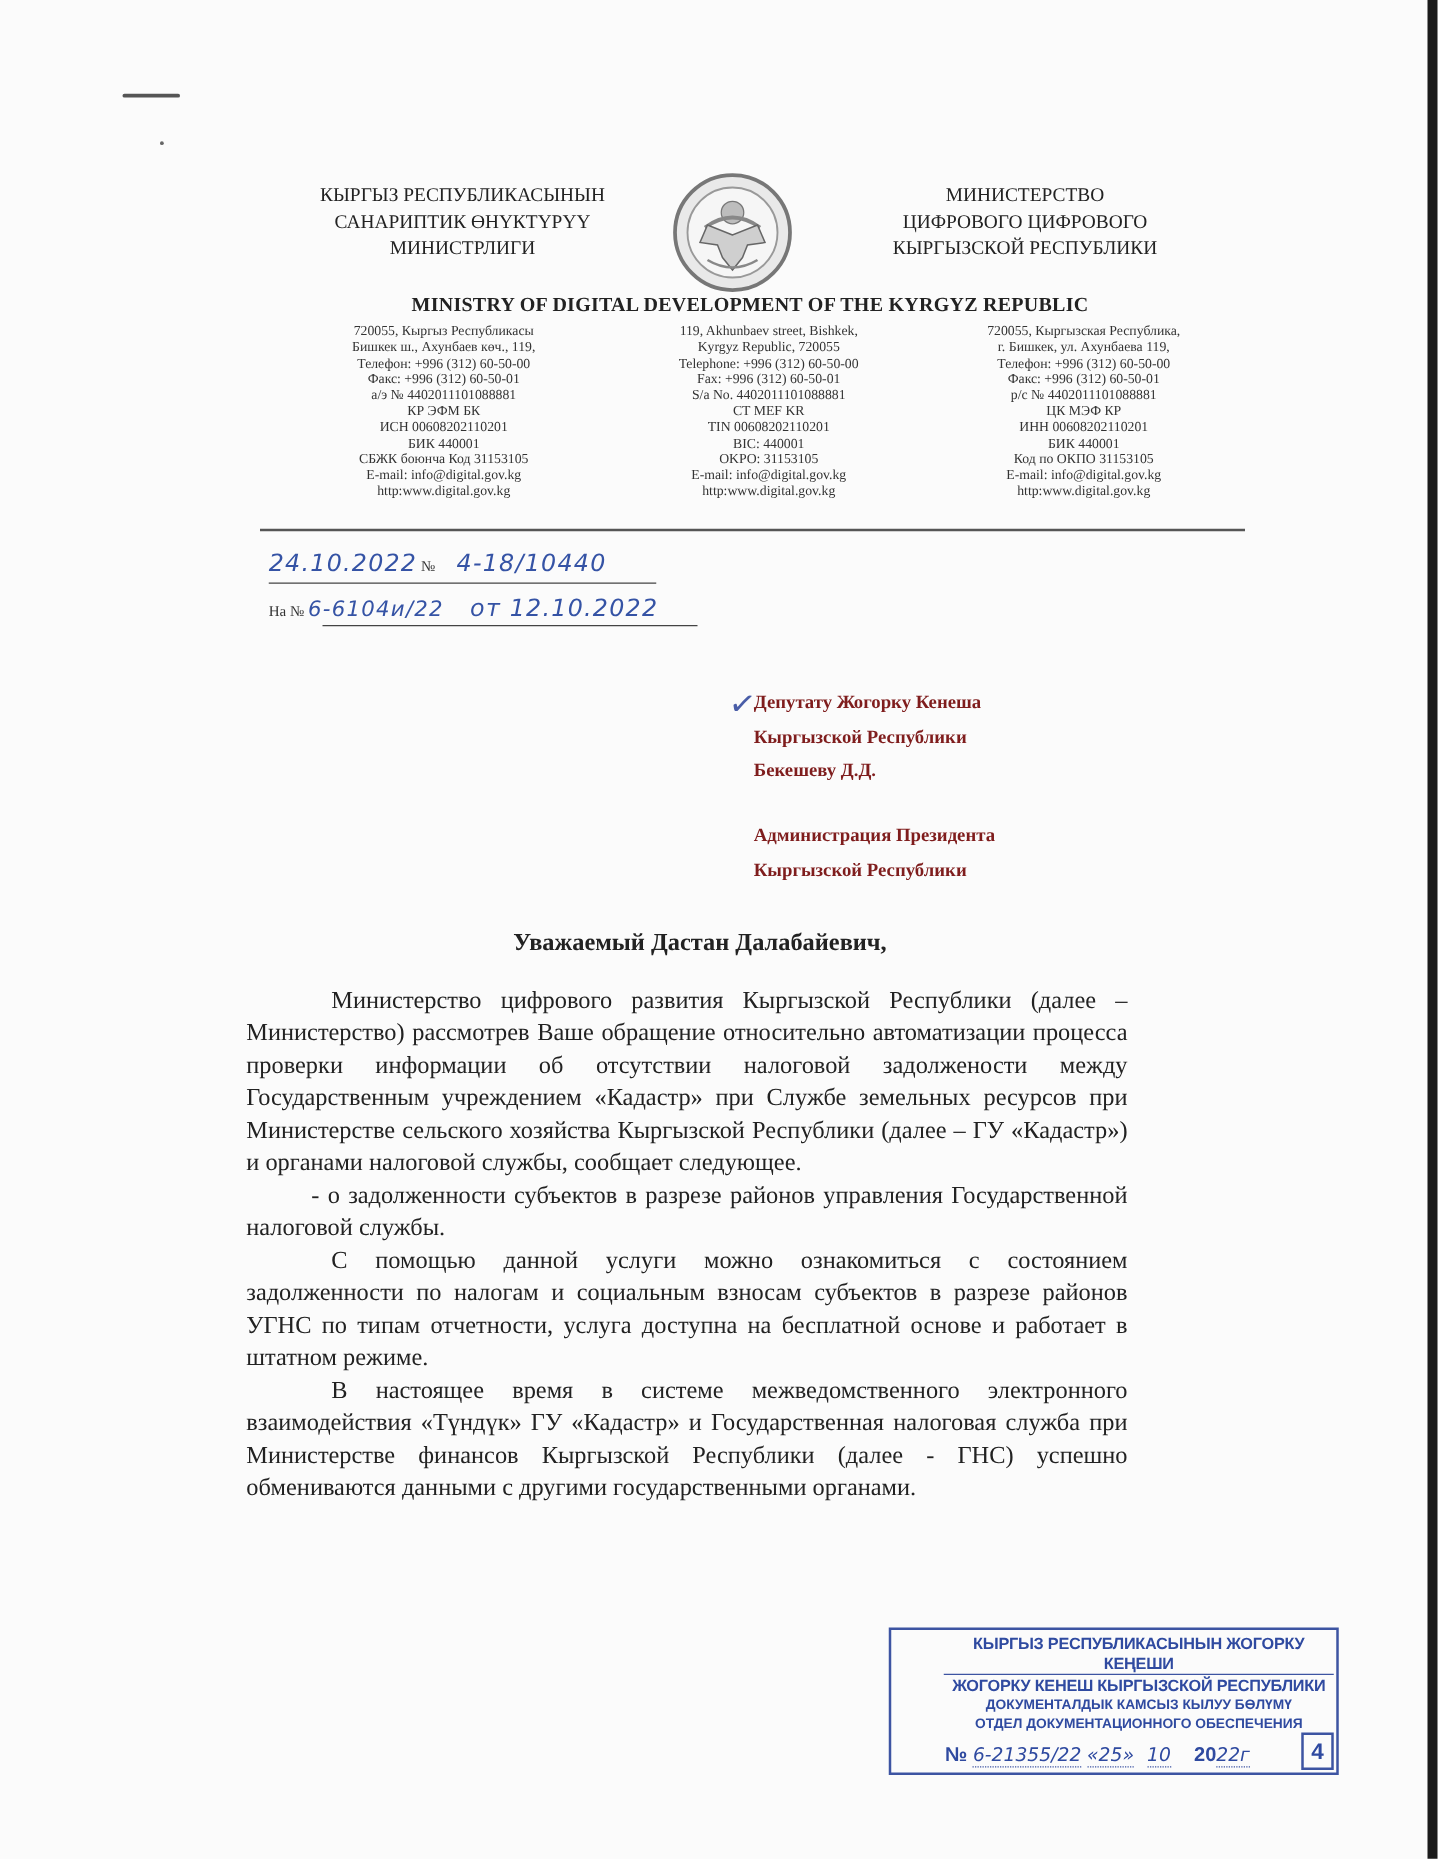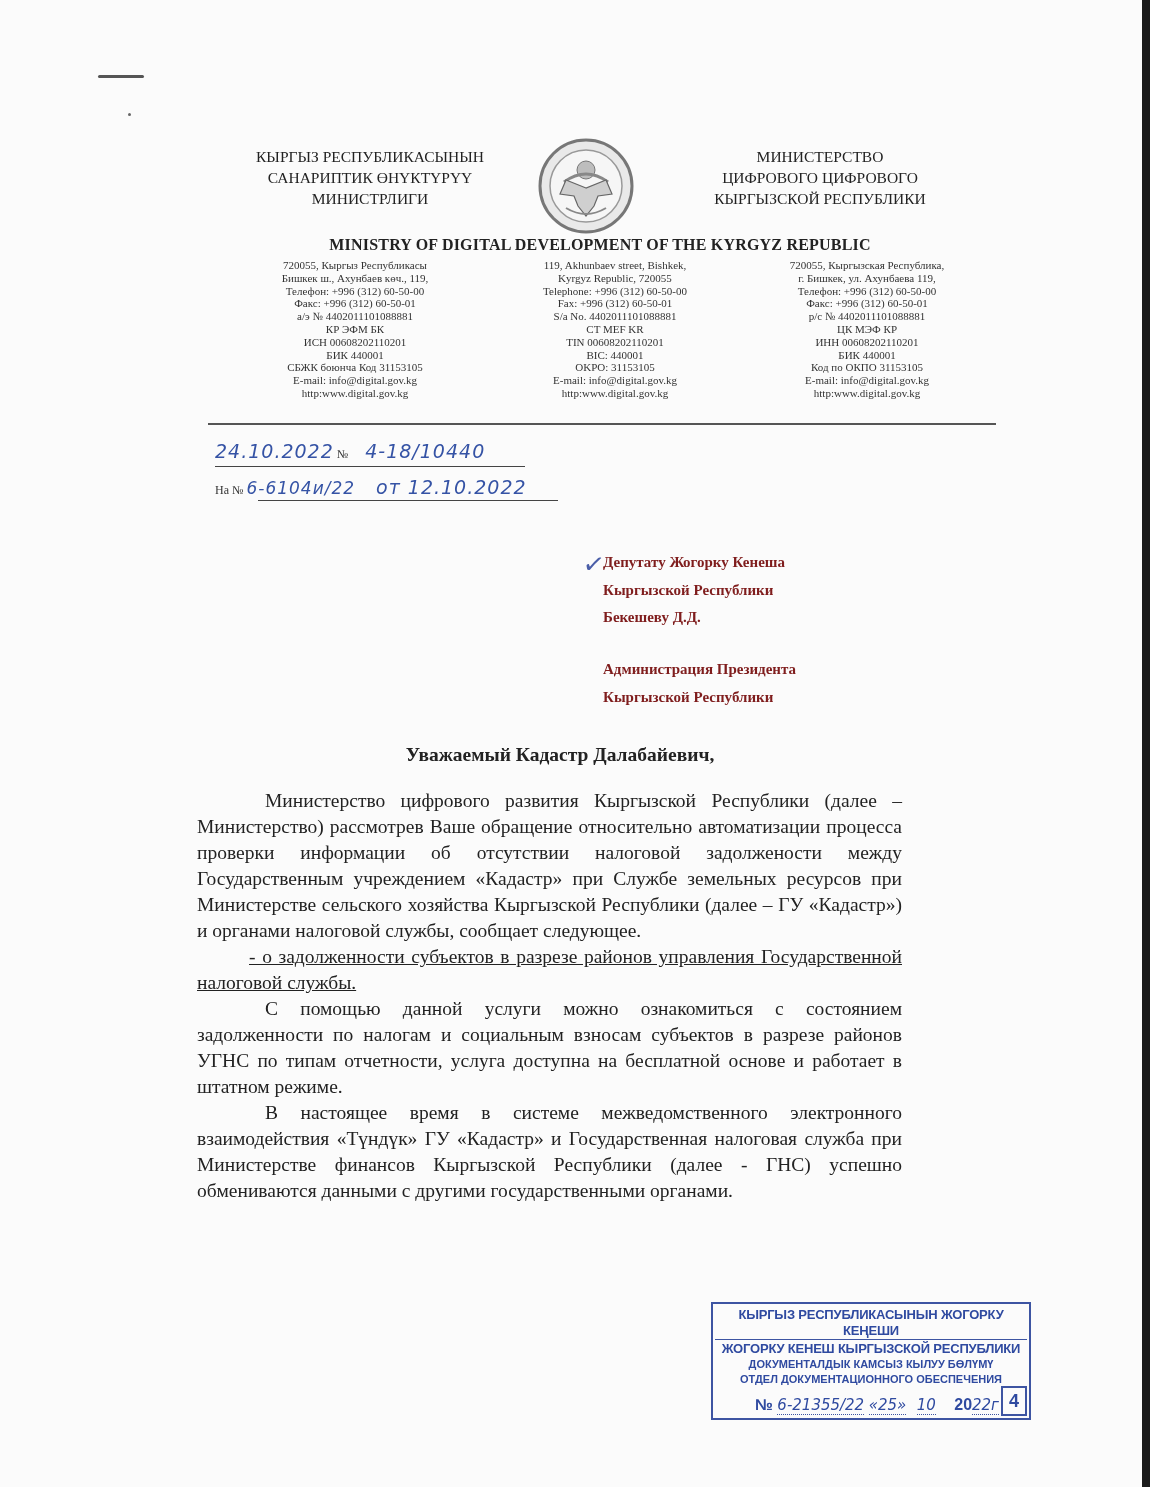--- a/index.html
+++ b/index.html
@@ -32,30 +32,30 @@
   .hand { font-family:"DejaVu Sans", sans-serif; font-style:italic; color:#3553a5; font-size:19px; letter-spacing:1px; }
   .reg-line { position:absolute; height:1px; background:#444; }
 
   .addressee { position:absolute; left:603px; font-weight:bold; font-size:15px; line-height:27.5px; color:#7f1d1d; }
   .check-mark { position:absolute; left:583px; top:549px; font-size:26px; color:#4a5ea8; font-family:"DejaVu Sans", sans-serif; transform:rotate(8deg); }
 
   .salutation { position:absolute; left:360px; top:744px; width:400px; text-align:center; font-weight:bold; font-size:19.5px; color:#222; }
 
   .body-text { position:absolute; left:197px; width:705px; font-size:19.5px; line-height:26px; text-align:justify; color:#222; }
   .body-text p { margin:0; text-indent:68px; }
-  .body-text p.bullet { text-indent:52px;text-decoration:underline; }
+  .body-text p.bullet { text-indent:52px; }
 
   .stamp { position:absolute; left:711px; top:1302px; width:316px; height:114px; border:2px solid #3d54a2; color:#2f4aa0;
-           font-family:"Liberation Sans", sans-serif; text-align:center; }
+           font-family:"Liberation Sans", sans-serif; text-align:center;padding-left:40px; }
   .stamp .s1 { font-size:13px; font-weight:bold; line-height:16px; margin-top:3px; letter-spacing:-0.2px; }
   .stamp .s2 { font-size:13px; font-weight:bold; line-height:17px; letter-spacing:-0.2px; }
   .stamp .s3 { font-size:11px; font-weight:bold; line-height:15px; }
   .stamp .s4 { font-size:11px; font-weight:bold; line-height:15px; }
   .stamp .sep { height:1px; background:#3d54a2; margin:0 2px; }
-  .stamp .num-row { position:absolute; left:4px; bottom:4px; right:30px; font-size:16px; font-weight:bold; text-align:right; }
+  .stamp .num-row { position:absolute; left:4px; bottom:4px; right:30px; font-size:16px; font-weight:bold; text-align:center; }
   .stamp .num-row .hw { font-family:"DejaVu Sans", sans-serif; font-style:italic; font-weight:normal; font-size:15px; border-bottom:1px dotted #3d54a2; }
   .stamp .page-box { position:absolute; right:2px; bottom:2px; width:22px; height:26px; border:2px solid #3d54a2; font-size:18px; font-weight:bold; line-height:26px; }
 </style>
 </head>
 <body>
 
 <div class="right-bar"></div>
 <div class="scan-mark"></div>
 <div class="scan-dot"></div>
 
@@ -144,21 +144,21 @@
 <div class="addressee" style="top:549px;">
   <div>Депутату Жогорку Кенеша</div>
   <div>Кыргызской Республики</div>
   <div>Бекешеву Д.Д.</div>
 </div>
 <div class="addressee" style="top:656px;">
   <div>Администрация Президента</div>
   <div>Кыргызской Республики</div>
 </div>
 
-<div class="salutation">Уважаемый Кадастр Далабайевич,</div>
+<div class="salutation">Уважаемый Дастан Далабайевич,</div>
 
 <div class="body-text" style="top:788px;">
   <p>Министерство цифрового развития Кыргызской Республики (далее – Министерство) рассмотрев Ваше обращение относительно автоматизации процесса проверки информации об отсутствии налоговой задолжености между Государственным учреждением «Кадастр» при Службе земельных ресурсов при Министерстве сельского хозяйства Кыргызской Республики (далее – ГУ «Кадастр») и органами налоговой службы, сообщает следующее.</p>
   <p class="bullet">- о задолженности субъектов в разрезе районов управления Государственной налоговой службы.</p>
   <p>С помощью данной услуги можно ознакомиться с состоянием задолженности по налогам и социальным взносам субъектов в разрезе районов УГНС по типам отчетности, услуга доступна на бесплатной основе и работает в штатном режиме.</p>
   <p>В настоящее время в системе межведомственного электронного взаимодействия «Түндүк» ГУ «Кадастр» и Государственная налоговая служба при Министерстве финансов Кыргызской Республики (далее - ГНС) успешно обмениваются данными с другими государственными органами.</p>
 </div>
 
 <div class="stamp">
   <div class="s1">КЫРГЫЗ РЕСПУБЛИКАСЫНЫН ЖОГОРКУ КЕҢЕШИ</div>

